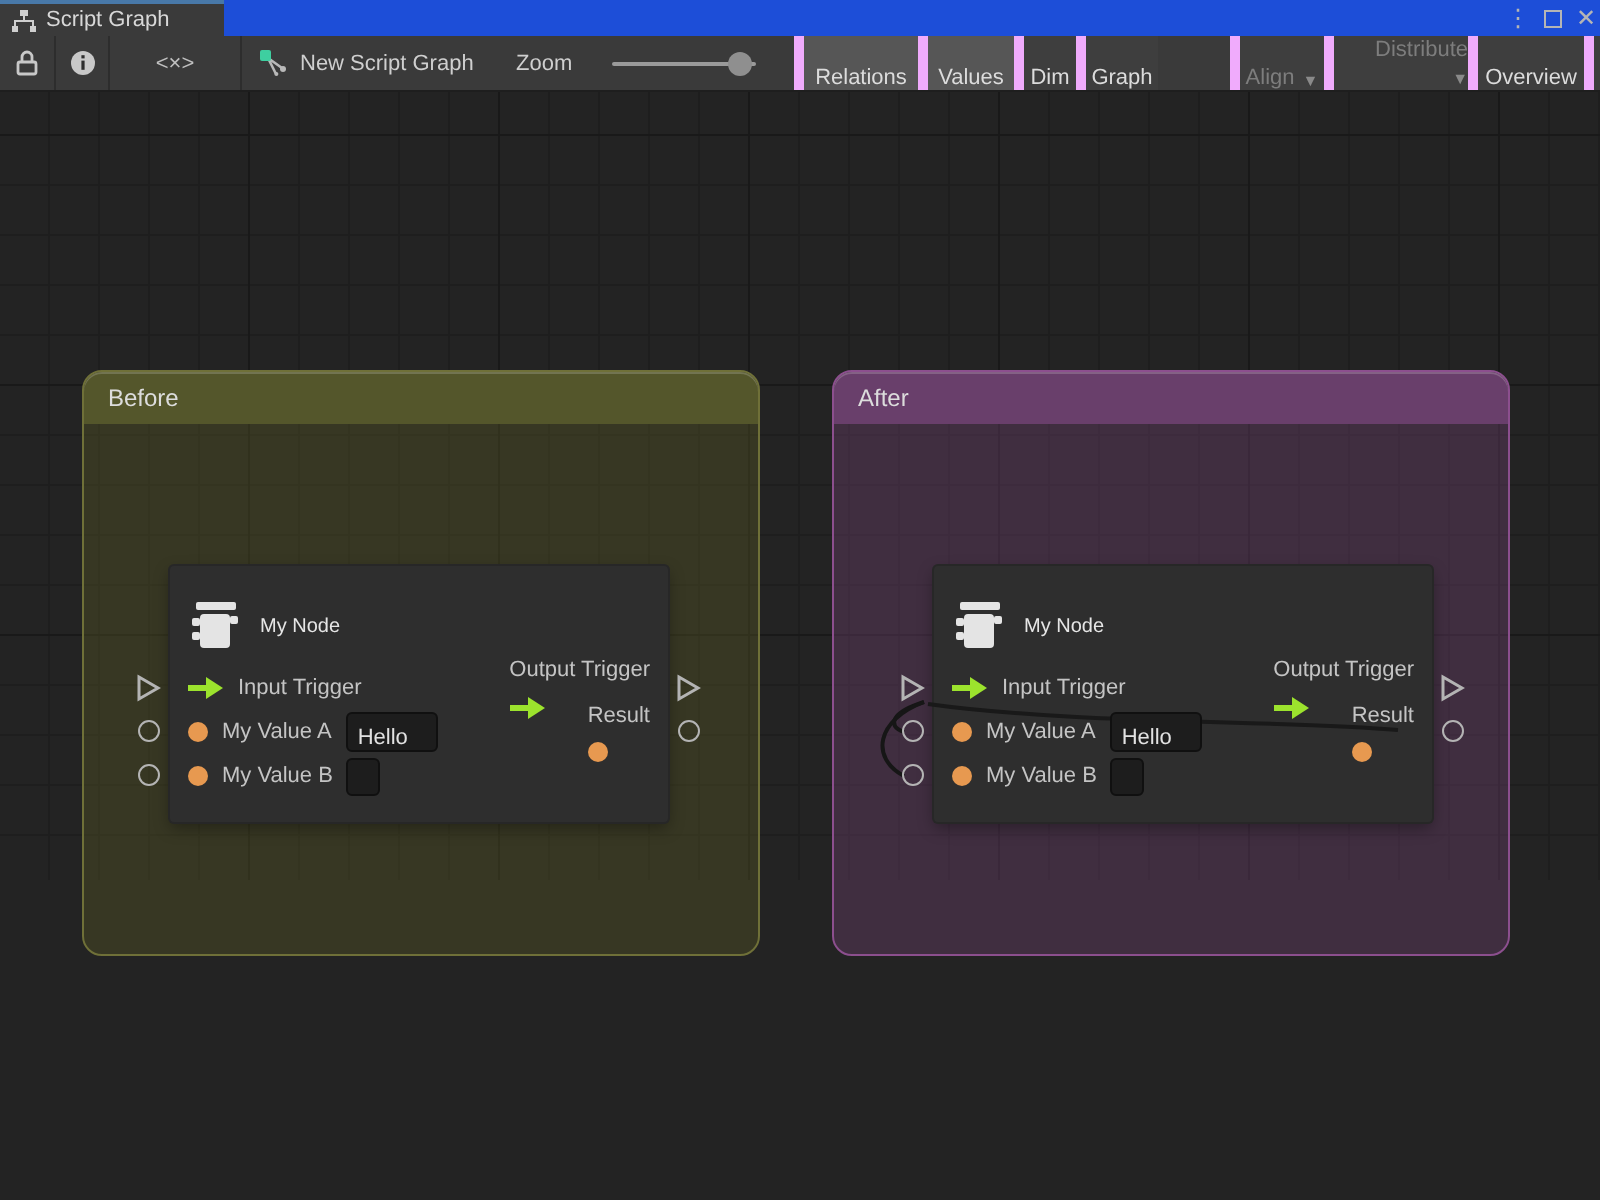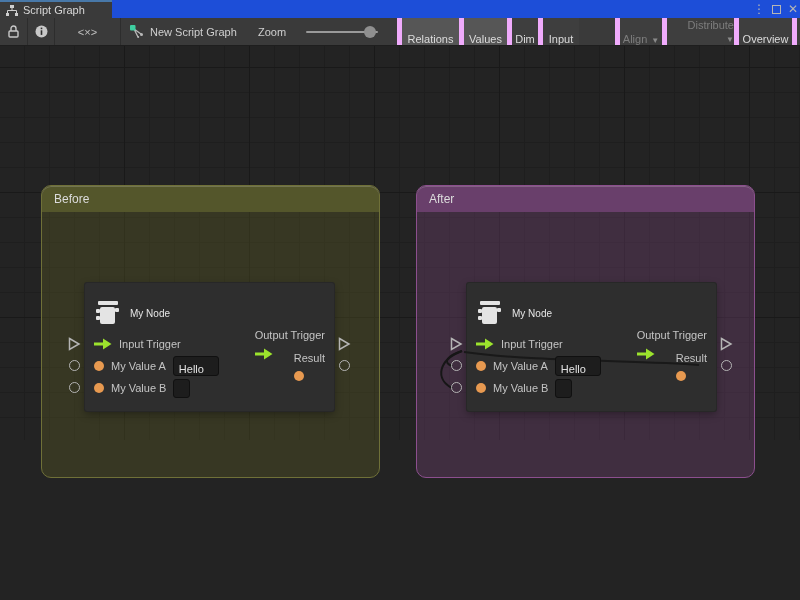--- a/index.html
+++ b/index.html
@@ -143,21 +143,21 @@
       <div class="tg active" style="width:62px;">
         <span>Relations</span>
       </div>
       <div class="tg active" style="width:48px;">
         <span>Values</span>
       </div>
       <div class="tg" style="width:31px;">
         <span>Dim</span>
       </div>
       <div class="tg" style="width:41px;">
-        <span>Input</span>
+        <span>Graph</span>
       </div>
       <div class="tg disabled" style="width:47px;margin-left:36px;">
         <span>Align</span>
         <span class="dd-arrow">▼</span>
       </div>
       <div class="tg disabled" style="width:72px;flex-direction:column;">
         <span>Distribute</span>
         <span class="dd-arrow">▼</span>
       </div>
       <div class="tg" style="width:58px;">

